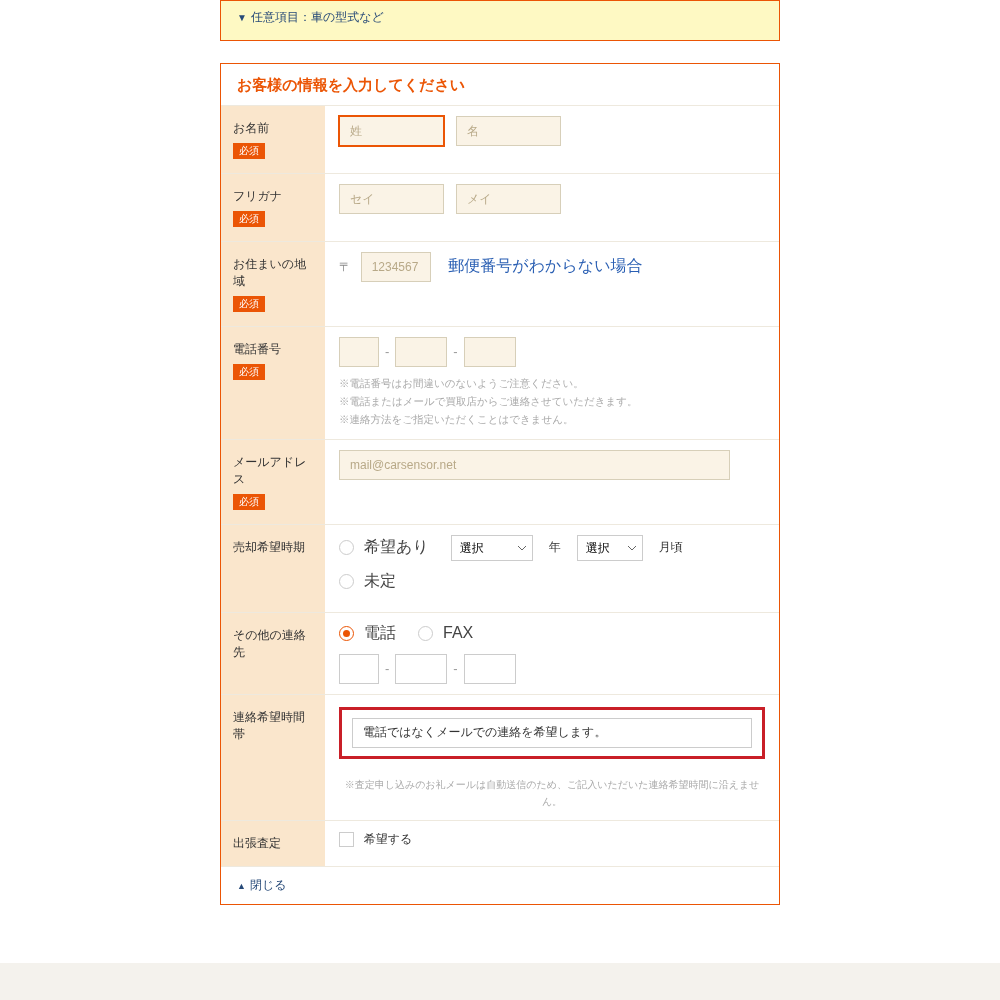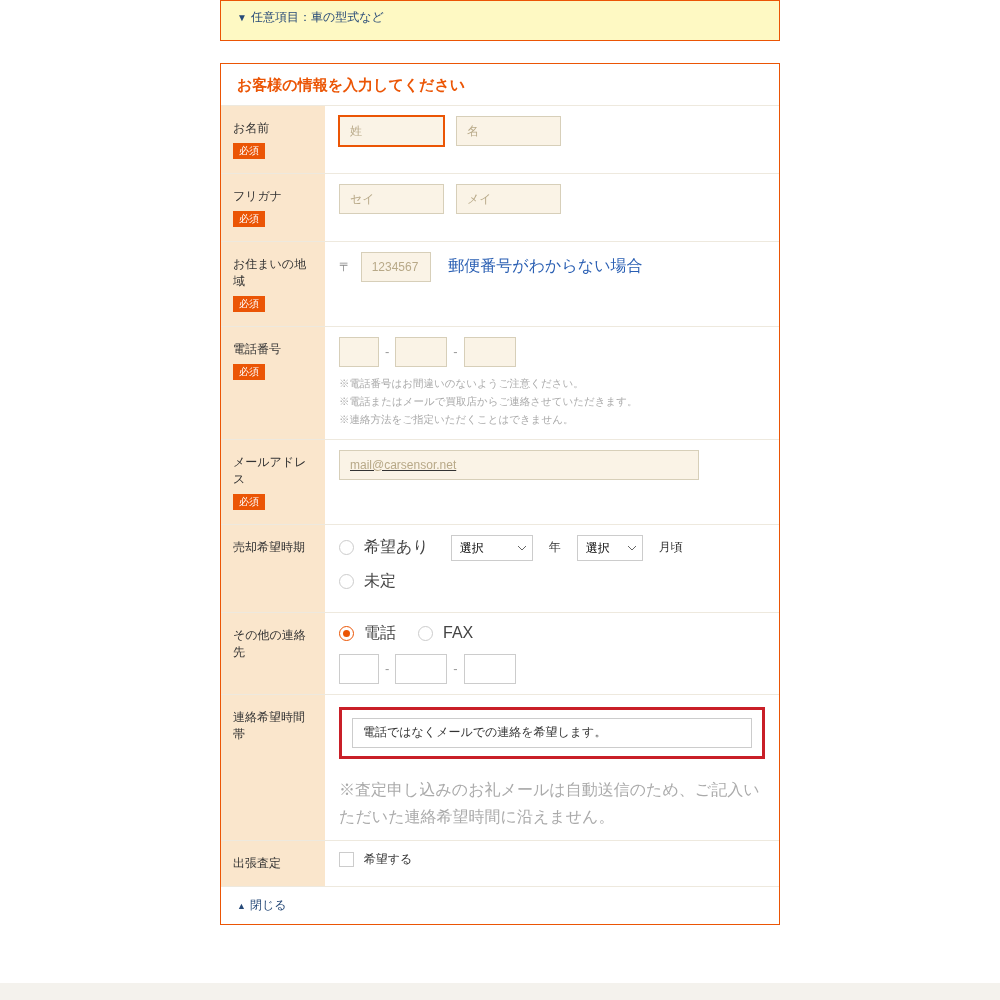--- a/index.html
+++ b/index.html
@@ -111,23 +111,23 @@
 .name-row .txt { width: 105px; }
 
 .zip-row .pre { color: #888; font-size: 12px; margin-right: 6px; }
 .zip-row .txt { width: 70px; }
 .link-blue { color: #2a5fb3; font-size: 16px; margin-left: 14px; cursor: pointer; }
 
 .tel-row .txt { width: 40px; }
 .tel-row .sep { margin: 0 6px; color: #999; }
 .tel-row .txt.mid { width: 52px; }
 .notes { color: #aaa; font-size: 10.5px; line-height: 1.7; margin-top: 8px; }
-.notes-below { color: #aaa; font-size: 16px; line-height: 1.7; margin-top: 17px; }
-
-.email-row .txt { width: 360px; text-decoration: underline; }
+.notes-below { color: #aaa; font-size: 10px; line-height: 1.7; margin-top: 17px; text-align: center; }
+
+.email-row .txt { width: 391px; }
 
 .radio-row { display: flex; align-items: center; gap: 10px; flex-wrap: wrap; margin-bottom: 10px; }
 .radio {
   width: 15px; height: 15px; border: 1.5px solid #ccc; border-radius: 50%;
   display: inline-flex; align-items: center; justify-content: center;
   flex-shrink: 0;
 }
 .radio.checked { border-color: #eb5505; }
 .radio.checked::after {
   content: ""; width: 7px; height: 7px; background: #eb5505; border-radius: 50%;

